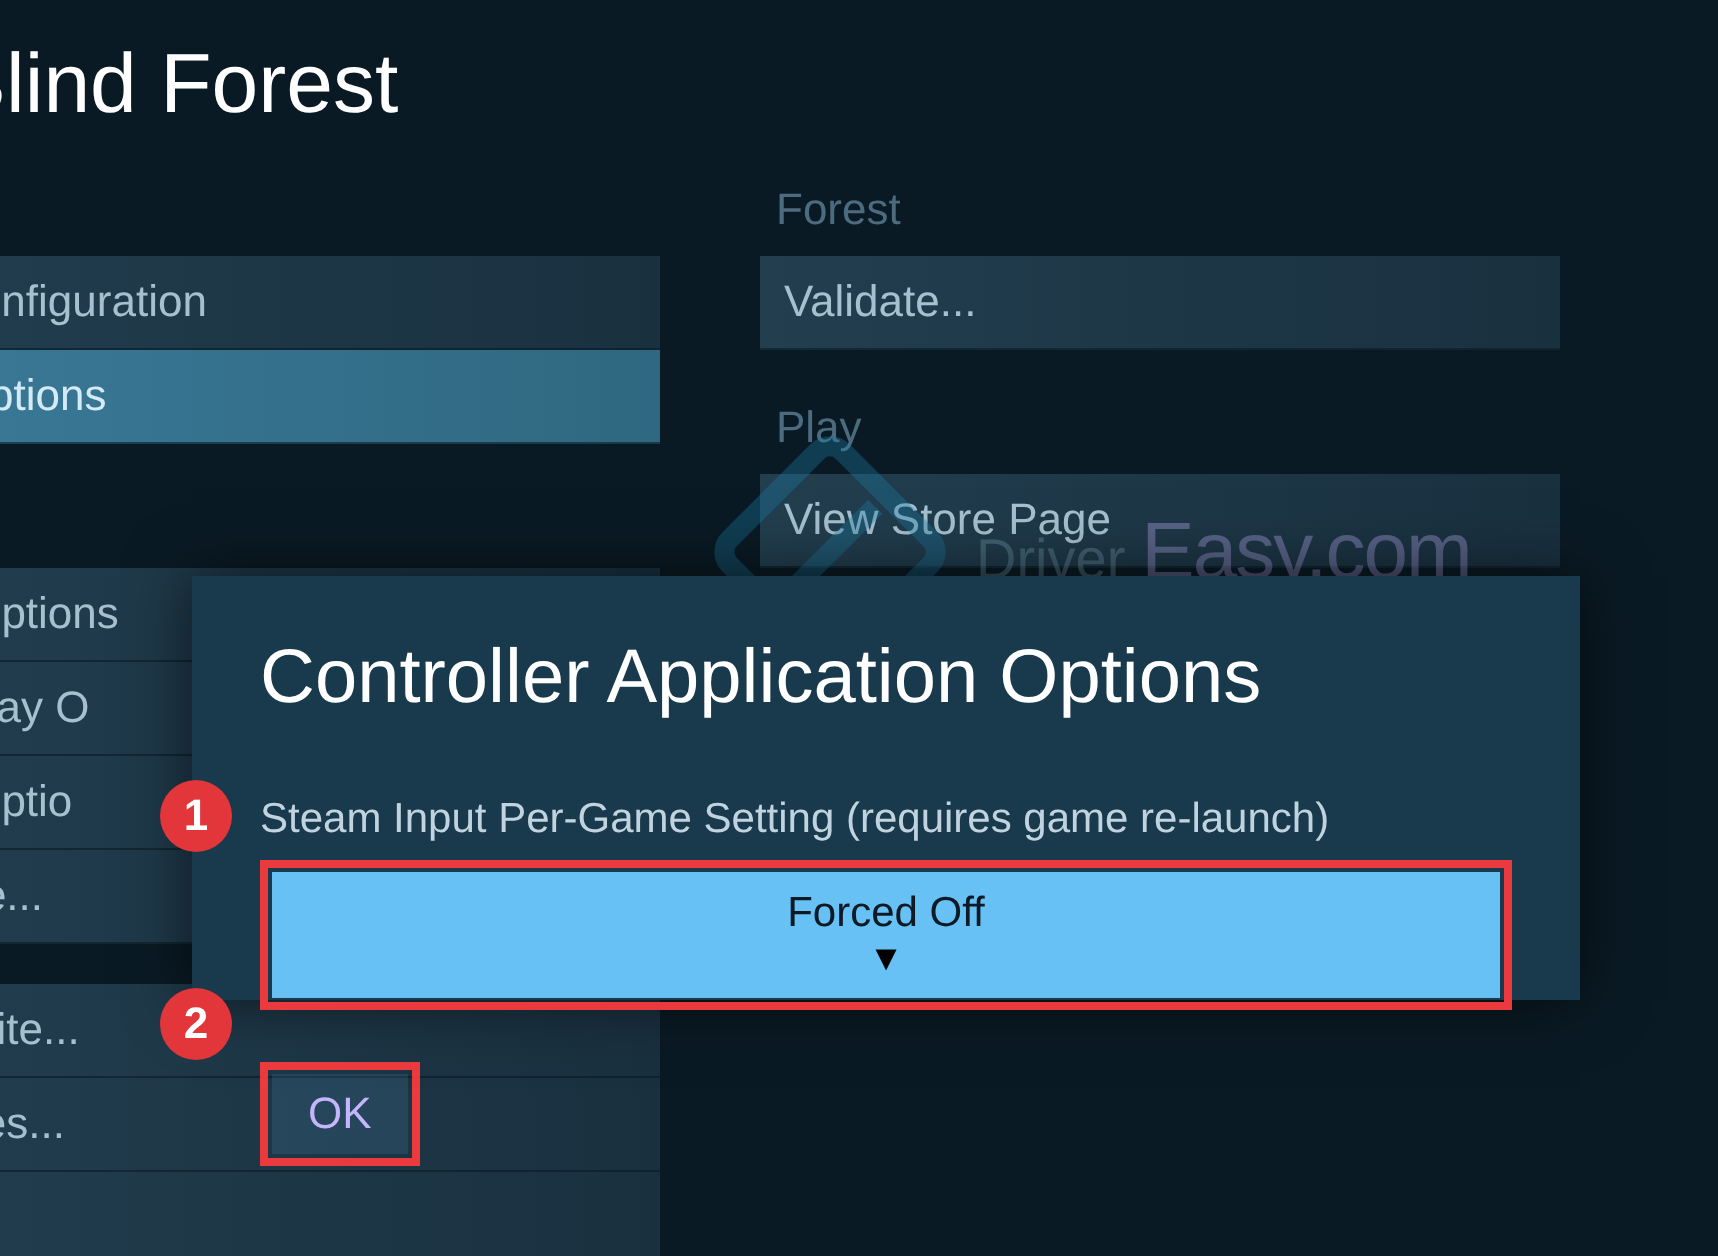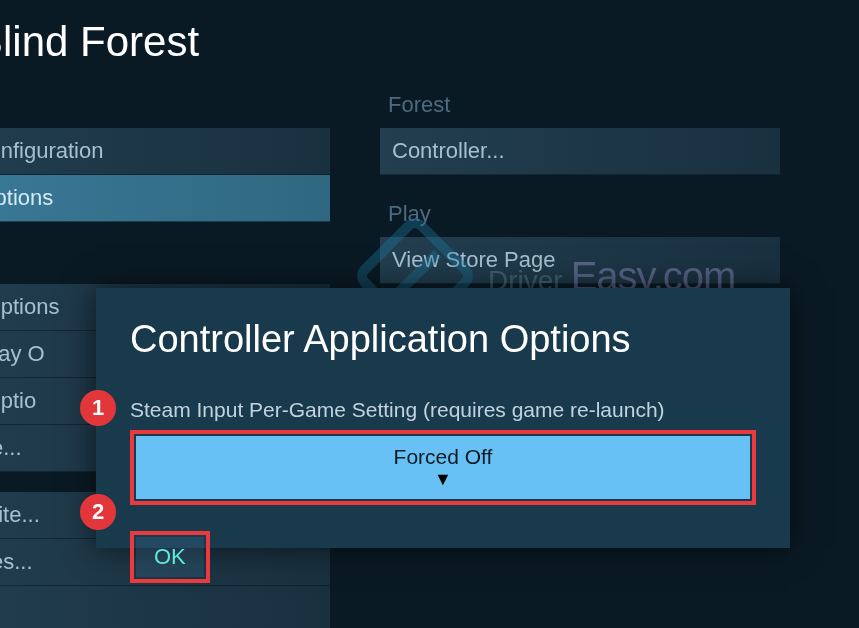--- a/index.html
+++ b/index.html
@@ -79,21 +79,21 @@
       align-items: baseline;
       gap: 8px;
     }
     .wm1 { font-size: 28px; color: #7fa7bd; font-weight: 300; text-decoration: underline; }
     .wm2 { font-size: 40px; color: #c4b5fd; font-weight: 300; letter-spacing: -1px; text-decoration: underline; }
     .modal {
       position: absolute;
       top: 288px;
       left: 96px;
       width: 694px;
-      height: 260px;
+      height: 212px;
       background: #193a4d;
       box-shadow: 0 0 30px rgba(0,0,0,0.6);
       padding: 30px 34px 26px 34px;
       z-index: 10;
     }
     .modal-title {
       font-size: 38px;
       font-weight: 300;
       color: #ffffff;
       margin-bottom: 22px;
@@ -123,21 +123,21 @@
       flex-direction: column;
     }
     .chevron {
       font-size: 18px;
       color: #000;
     }
     .btnrow { display: flex; gap: 12px; }
     .btn {
       font-size: 22px;
       padding: 7px 18px;
-      color: #5eead4;
+      color: #c4b5fd;
       background: rgba(103, 193, 245, 0.12);
       font-weight: 400;
     }
     .okwrap {
       border: 4px solid #ea3a3e;
       padding: 2px;
     }
     .hint {
       position: absolute;
       width: 36px;
@@ -176,21 +176,21 @@
     </div>
     <div class="section">
       <div class="option-row">Favorite...</div>
       <div class="option-row">egories...</div>
       <div class="option-row">Icon...</div>
     </div>
   </div>
   <div class="col-right">
     <div class="section">
       <div class="section-header">Forest</div>
-      <div class="option-row">Controller...</div>
+      <div class="option-row">Validate...</div>
     </div>
     <div class="section">
       <div class="section-header">Play</div>
       <div class="option-row">View Store Page</div>
     </div>
   </div>
 
   <div class="watermark">
     <div class="watermark-logo"></div>
     <div class="watermark-text">

